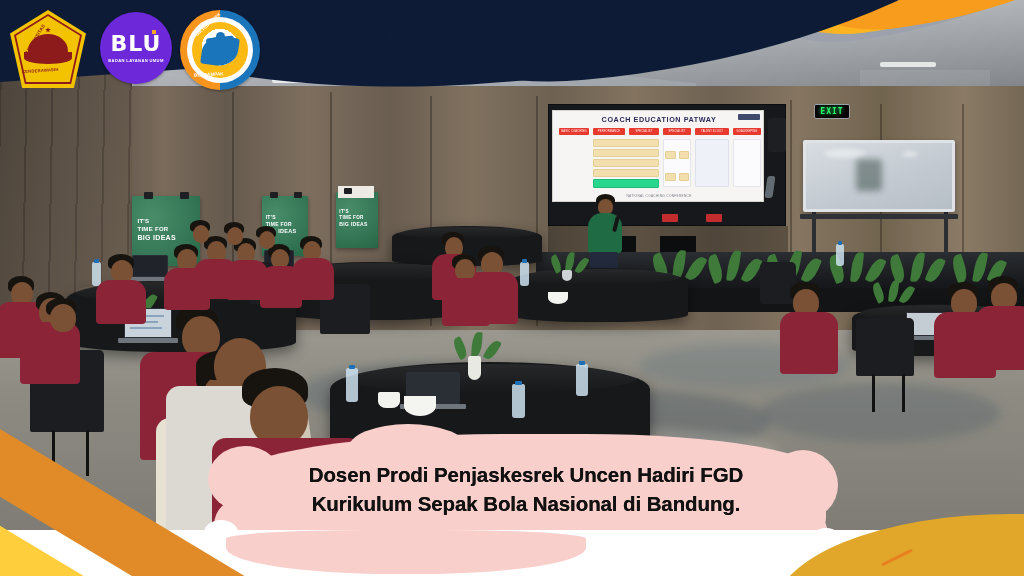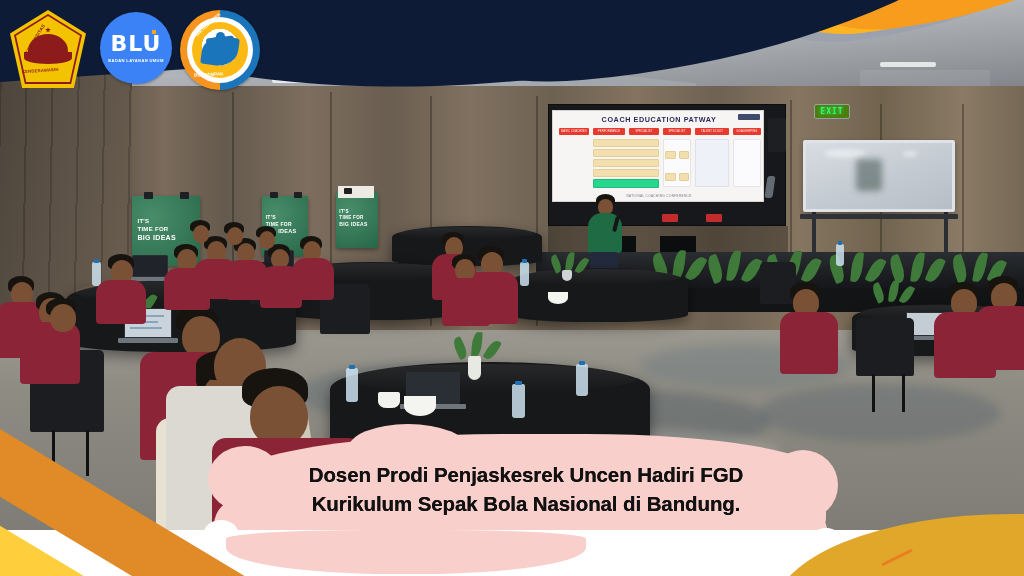--- a/index.html
+++ b/index.html
@@ -53,21 +53,21 @@
   .slide-logo { position:absolute; right:3px; top:3px; width:22px; height:6px;
                 background:#1e2b55; border-radius:1px; opacity:.85; }
   .screen-right { position:absolute; left:676px; top:104px; width:110px; height:122px;
                   background:#101216; }
   .screen-figs { position:absolute; left:690px; top:150px; width:92px; height:66px; opacity:.55; }
   .fig { position:absolute; width:8px; height:22px; background:#9fb0b8; border-radius:3px;
          transform:skewX(-8deg); }
 
   
   .exit-sign { position:absolute; left:814px; top:104px; width:36px; height:15px;
-               background:#4d7c0f; border:1.5px solid #9aa0a6; border-radius:2px;
+               background:#000000; border:1.5px solid #9aa0a6; border-radius:2px;
                display:flex; align-items:center; justify-content:center; }
   .exit-sign span { color:#2bff6e; font-size:8px; font-weight:bold; letter-spacing:1px;
                     font-family:"DejaVu Sans Mono", monospace; text-shadow:0 0 4px #2bff6e; }
 
   
   .wb-frame { position:absolute; left:803px; top:140px; width:152px; height:72px;
               background:linear-gradient(160deg,#d8dde2 0%,#c3cad1 55%,#b7bfc6 100%);
               border:3px solid #dfe3e7; border-radius:2px; box-shadow:0 2px 5px rgba(0,0,0,.3); }
   .wb-glare { position:absolute; background:rgba(255,255,255,.45); border-radius:50%; filter:blur(2px); }
   .wb-dark { position:absolute; left:855px; top:156px; width:30px; height:36px;
@@ -180,21 +180,21 @@
           border-radius:50% 50% 12% 12% / 70% 70% 30% 30%; }
   .uncen-book { position:absolute; left:14px; top:42px; width:48px; height:12px; background:#8e1b1b;
           border-radius:0 0 55% 55%; }
   .uncen-star { position:absolute; left:35px; top:17px; width:6px; height:6px; background:#8e1b1b;
           clip-path:polygon(50% 0,61% 35%,98% 35%,68% 57%,79% 91%,50% 70%,21% 91%,32% 57%,2% 35%,39% 35%); }
   .arc-txt { position:absolute; left:0; top:0; width:76px; height:78px; }
   .arc-txt span { position:absolute; font-size:4.6px; font-weight:bold; color:#8e1b1b;
           letter-spacing:.2px; transform-origin:center center; }
 
   .logo-blu { position:absolute; left:92px; top:4px; width:72px; height:72px;
-          background:#3b82f6; border-radius:50%; box-shadow:0 1px 3px rgba(0,0,0,.35);
+          background:#6d28d9; border-radius:50%; box-shadow:0 1px 3px rgba(0,0,0,.35);
           display:flex; flex-direction:column; align-items:center; justify-content:center; }
   .blu-txt { color:#fff; font-size:22px; font-weight:bold; letter-spacing:1px; line-height:1;
           font-family:"DejaVu Sans", sans-serif; position:relative; }
   .blu-dot { position:absolute; right:-1px; top:1px; width:4px; height:4px; background:#f5a623; }
   .blu-sub { color:#fff; font-size:4.1px; letter-spacing:.35px; margin-top:3px; font-weight:bold; }
 
   .logo-dikti { position:absolute; left:172px; top:2px; width:80px; height:80px; border-radius:50%;
           background:conic-gradient(from 180deg, #f7941e 0deg 180deg, #1b75bb 180deg 360deg);
           box-shadow:0 1px 3px rgba(0,0,0,.35); }
   .dikti-inner { position:absolute; left:7px; top:7px; width:66px; height:66px; border-radius:50%;

